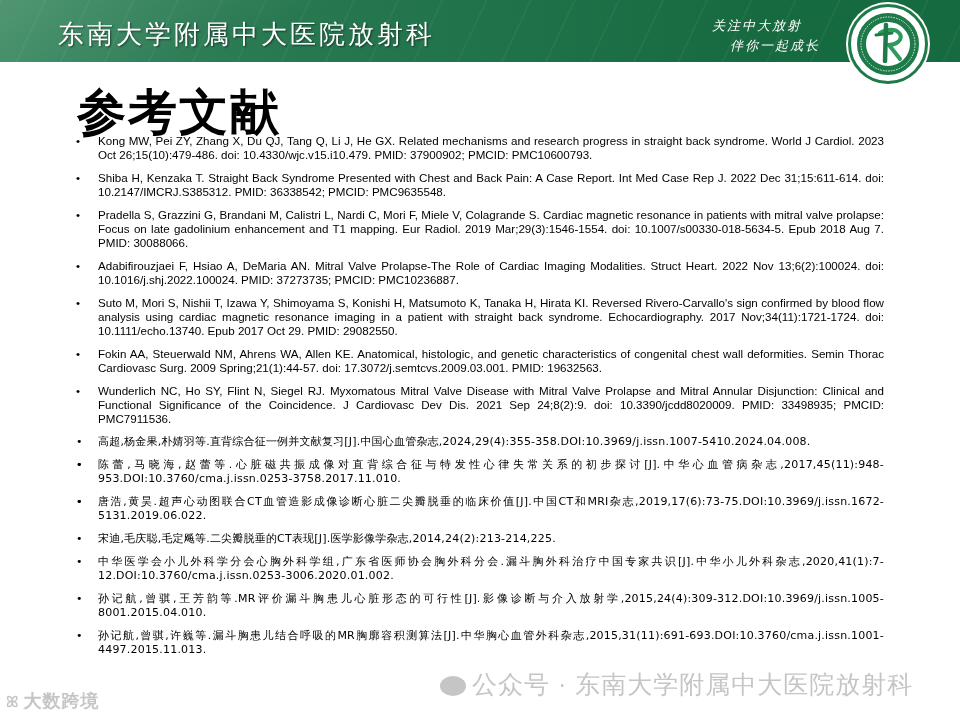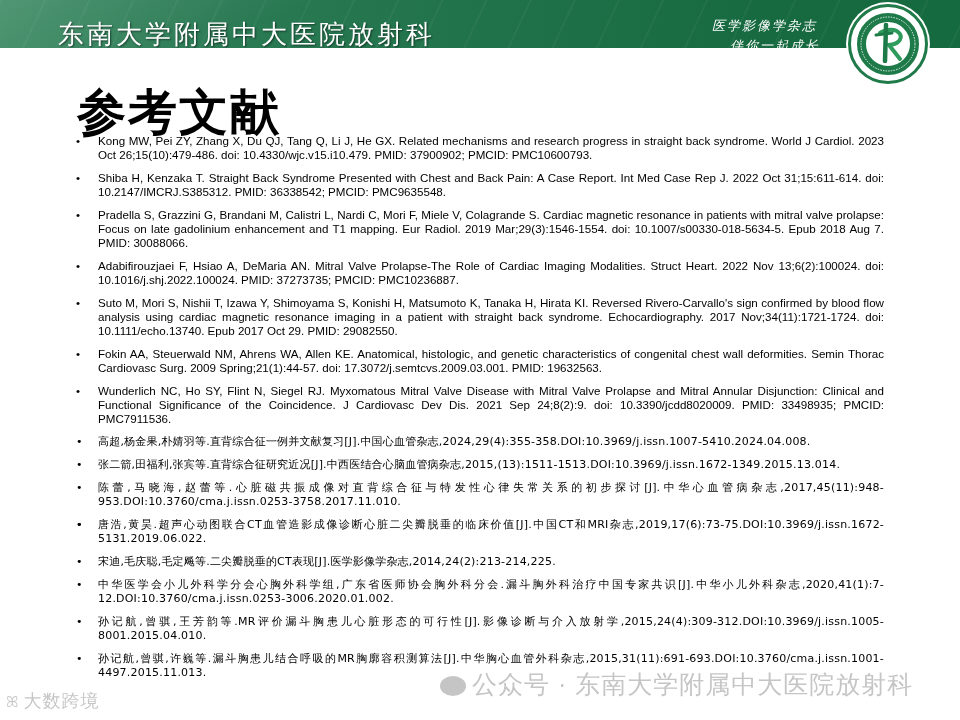--- a/index.html
+++ b/index.html
@@ -1,20 +1,20 @@
 <!DOCTYPE html>
 <html><head>
 <meta charset="utf-8">
 <style>
   * { box-sizing: border-box; margin: 0; padding: 0; }
   html, body { width: 960px; height: 720px; overflow: hidden; background: #ffffff; }
   body { position: relative; font-family: "Liberation Sans", "DejaVu Sans", sans-serif; color: #000; }
 
   .header {
-    position: absolute; left: 0; top: 0; width: 960px; height: 48px;
+    position: absolute; left: 0; top: 0; width: 960px; height: 62px;
     background: linear-gradient(90deg, #3d8a64 0%, #2a7a54 25%, #1e7148 55%, #176a40 80%, #166a3f 100%);
     overflow: hidden;
   }
   .header .texture {
     position: absolute; inset: 0;
     background:
       linear-gradient(160deg, rgba(255,255,255,0.10) 0%, rgba(255,255,255,0) 30%),
       repeating-linear-gradient(115deg, rgba(255,255,255,0.04) 0 2px, rgba(255,255,255,0) 2px 40px);
   }
   .header-title {
@@ -63,70 +63,70 @@
     font-size: 11.6px; line-height: 14px; margin-bottom: 9px;
     text-align: justify;
   }
   .refs li .bullet {
     position: absolute; left: 0; top: 0; width: 10px;
   }
   .refs li.cn { font-family: "DejaVu Sans", sans-serif; font-size: 11px; letter-spacing: 0.2px; }
 
   .wm-left {
     position: absolute; left: 6px; top: 689px;
-    font-size: 18px; color: rgba(150,150,150,0.55); font-weight: normal;
+    font-size: 18px; color: rgba(150,150,150,0.55); font-weight: bold;
     letter-spacing: 1px; white-space: nowrap;
   }
   .wm-left .ic { font-size: 15px; margin-right: 4px; }
   .wm-right {
     position: absolute; left: 440px; top: 668px;
     font-size: 25px; color: rgba(140,140,140,0.5); white-space: nowrap;
     letter-spacing: 1px;
   }
   .wm-right .chat-ic {
     display: inline-block; width: 26px; height: 20px; border-radius: 50%;
     background: rgba(140,140,140,0.5); vertical-align: middle; margin-right: 6px;
   }
 </style>
 </head>
 <body>
 
 <div class="header">
   <div class="texture"></div>
   <div class="header-title">东南大学附属中大医院放射科</div>
   <div class="slogan">
-    <div>医学影像学杂志</div>
+    <div>关注中大放射</div>
     <div class="l2">伴你一起成长</div>
   </div>
 </div>
 
 <div class="logo">
   <div class="ring"></div>
   <svg class="ring-text" viewBox="0 0 66 66">
     <circle cx="33" cy="33" r="27" fill="none" stroke="#ffffff" stroke-width="1" stroke-dasharray="1.5 1.2" opacity="0.85"></circle>
   </svg>
   <svg class="mark" viewBox="0 0 34 40">
     <path d="M8 10 C14 6, 24 5, 28 11 C31 17, 24 22, 17 22 L28 36" fill="none" stroke="#2e9a5c" stroke-width="4" stroke-linecap="round"></path>
     <path d="M14 2 L13 38" fill="none" stroke="#1e7a48" stroke-width="4.5" stroke-linecap="round"></path>
     <path d="M4 12 L20 10" fill="none" stroke="#1e7a48" stroke-width="3" stroke-linecap="round"></path>
   </svg>
 </div>
 
 <div class="page-title">参考文献</div>
 
 <ul class="refs">
   <li><span class="bullet">•</span><span>Kong MW, Pei ZY, Zhang X, Du QJ, Tang Q, Li J, He GX. Related mechanisms and research progress in straight back syndrome. World J Cardiol. 2023 Oct 26;15(10):479-486.  doi: 10.4330/wjc.v15.i10.479.  PMID: 37900902;  PMCID:  PMC10600793.</span></li>
-  <li><span class="bullet">•</span><span>Shiba H, Kenzaka T. Straight Back Syndrome Presented with Chest and Back Pain: A Case Report. Int Med Case Rep J. 2022 Oct 31;15:611-614.  doi: 10.2147/IMCRJ.S385312.  PMID: 36338542;  PMCID: PMC9635548.</span></li>
+  <li><span class="bullet">•</span><span>Shiba H, Kenzaka T. Straight Back Syndrome Presented with Chest and Back Pain: A Case Report. Int Med Case Rep J. 2022 Dec 31;15:611-614.  doi: 10.2147/IMCRJ.S385312.  PMID: 36338542;  PMCID: PMC9635548.</span></li>
   <li><span class="bullet">•</span><span>Pradella S, Grazzini G, Brandani M, Calistri L, Nardi C, Mori F, Miele V, Colagrande S. Cardiac magnetic resonance in patients with mitral valve prolapse: Focus on late gadolinium enhancement and T1 mapping. Eur Radiol. 2019 Mar;29(3):1546-1554. doi: 10.1007/s00330-018-5634-5.  Epub 2018 Aug 7. PMID: 30088066.</span></li>
   <li><span class="bullet">•</span><span>Adabifirouzjaei F, Hsiao A, DeMaria AN. Mitral Valve Prolapse-The Role of Cardiac Imaging Modalities. Struct Heart. 2022 Nov 13;6(2):100024.  doi: 10.1016/j.shj.2022.100024.  PMID: 37273735;  PMCID: PMC10236887.</span></li>
   <li><span class="bullet">•</span><span>Suto M, Mori S, Nishii T, Izawa Y, Shimoyama S, Konishi H, Matsumoto K, Tanaka H, Hirata KI. Reversed Rivero-Carvallo's sign confirmed by blood flow analysis using cardiac magnetic resonance imaging in a patient with straight back syndrome. Echocardiography. 2017 Nov;34(11):1721-1724.  doi: 10.1111/echo.13740.  Epub 2017 Oct 29. PMID: 29082550.</span></li>
   <li><span class="bullet">•</span><span>Fokin AA, Steuerwald NM, Ahrens WA, Allen KE. Anatomical, histologic, and genetic characteristics of congenital chest wall deformities. Semin Thorac Cardiovasc  Surg. 2009 Spring;21(1):44-57.  doi: 17.3072/j.semtcvs.2009.03.001.  PMID: 19632563.</span></li>
   <li><span class="bullet">•</span><span>Wunderlich NC, Ho SY, Flint N, Siegel RJ. Myxomatous Mitral Valve Disease with Mitral Valve Prolapse and Mitral Annular Disjunction: Clinical and Functional Significance of the Coincidence. J Cardiovasc Dev Dis. 2021 Sep 24;8(2):9. doi: 10.3390/jcdd8020009.  PMID: 33498935;  PMCID: PMC7911536.</span></li>
   <li class="cn"><span class="bullet">•</span><span>高超,杨金果,朴婧羽等.直背综合征一例并文献复习[J].中国心血管杂志,2024,29(4):355-358.DOI:10.3969/j.issn.1007-5410.2024.04.008.</span></li>
-  <li class="cn"><span class="bullet">•</span><span>张二箭,田福利,张宾等.直背综合征研究近况[J].中西医结合心脑血管病杂志,2015,(13):1511-1513.DOI:10.3969/j.issn.1672-1349.2015.13.014.</span></li>
+  <li class="cn"><span class="bullet">•</span></li>
   <li class="cn"><span class="bullet">•</span><span>陈蕾,马晓海,赵蕾等.心脏磁共振成像对直背综合征与特发性心律失常关系的初步探讨[J].中华心血管病杂志,2017,45(11):948-953.DOI:10.3760/cma.j.issn.0253-3758.2017.11.010.</span></li>
   <li class="cn"><span class="bullet">•</span></li>
   <li class="cn"><span class="bullet">•</span><span>唐浩,黄昊.超声心动图联合CT血管造影成像诊断心脏二尖瓣脱垂的临床价值[J].中国CT和MRI杂志,2019,17(6):73-75.DOI:10.3969/j.issn.1672-5131.2019.06.022.</span></li>
   <li class="cn"><span class="bullet">•</span><span>宋迪,毛庆聪,毛定飚等.二尖瓣脱垂的CT表现[J].医学影像学杂志,2014,24(2):213-214,225.</span></li>
   <li class="cn"><span class="bullet">•</span><span>中华医学会小儿外科学分会心胸外科学组,广东省医师协会胸外科分会.漏斗胸外科治疗中国专家共识[J].中华小儿外科杂志,2020,41(1):7-12.DOI:10.3760/cma.j.issn.0253-3006.2020.01.002.</span></li>
   <li class="cn"><span class="bullet">•</span><span>孙记航,曾骐,王芳韵等.MR评价漏斗胸患儿心脏形态的可行性[J].影像诊断与介入放射学,2015,24(4):309-312.DOI:10.3969/j.issn.1005-8001.2015.04.010.</span></li>
   <li class="cn"><span class="bullet">•</span><span>孙记航,曾骐,许巍等.漏斗胸患儿结合呼吸的MR胸廓容积测算法[J].中华胸心血管外科杂志,2015,31(11):691-693.DOI:10.3760/cma.j.issn.1001-4497.2015.11.013.</span></li>
 </ul>
 
 <div class="wm-left">

